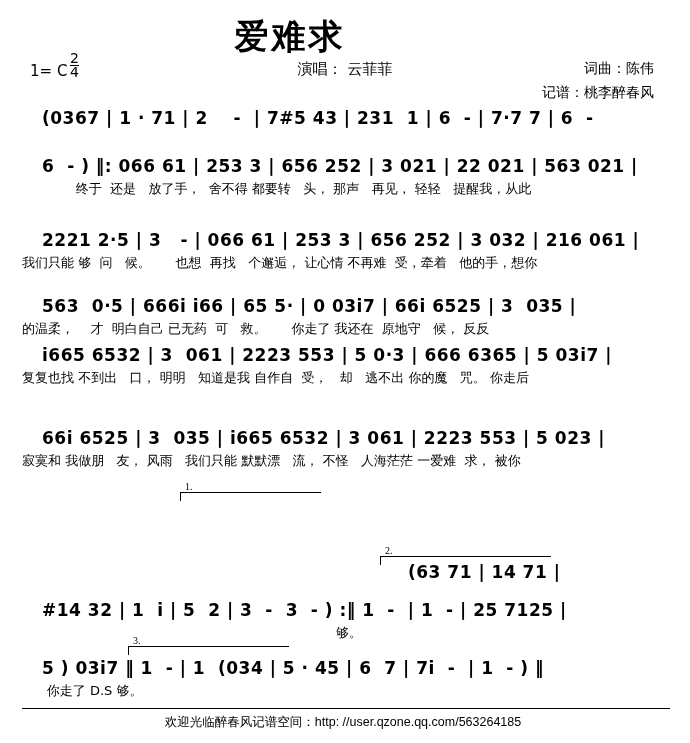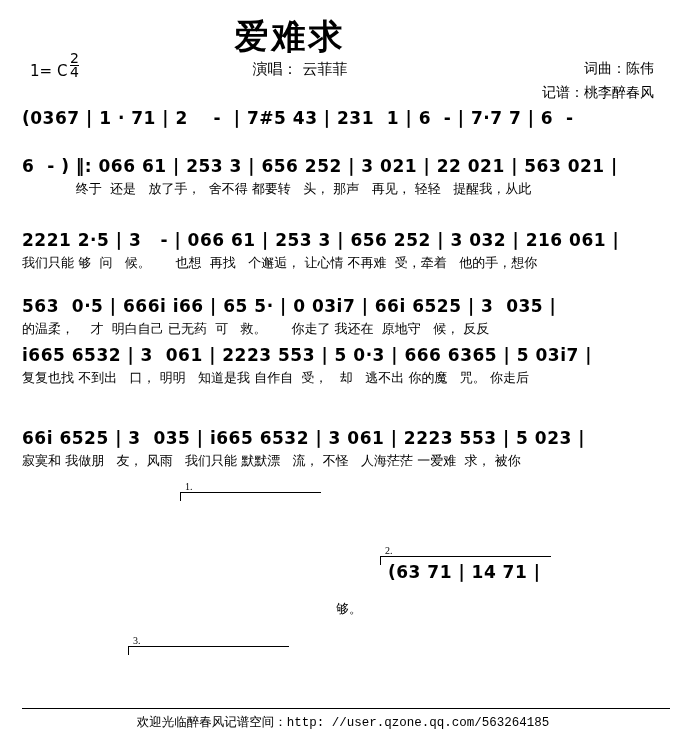--- a/index.html
+++ b/index.html
@@ -32,21 +32,21 @@
     text-align: center;
     font-size: 34px;
     font-weight: bold;
     letter-spacing: 3px;
     font-family: "DejaVu Sans", sans-serif;
   }
   .singer {
     position: absolute;
     top: 60px;
     left: 0;
-    width: 600px;
+    width: 690px;
     text-align: center;
     font-size: 15px;
     font-family: "DejaVu Sans", sans-serif;
   }
   .credits {
     position: absolute;
     right: 36px;
     font-size: 14px;
     font-family: "DejaVu Sans", sans-serif;
     white-space: nowrap;
@@ -79,20 +79,21 @@
     left: 22px;
     width: 648px;
     font-family: "DejaVu Sans", sans-serif;
   }
   .notes {
     font-size: 17px;
     letter-spacing: 0.5px;
     white-space: pre;
     font-weight: bold;
     height: 24px;
+    margin-left: 20px;
   }
   .lyrics {
     font-size: 13px;
     white-space: pre;
     height: 20px;
     font-family: "DejaVu Sans", sans-serif;
   }
 
   
   .footer-rule {
@@ -102,21 +103,21 @@
     width: 648px;
     border-top: 1px solid #000;
   }
   .footer {
     position: absolute;
     left: 0;
     top: 714px;
     width: 686px;
     text-align: center;
     font-size: 12.5px;
-    font-family: Liberation Mono, monospace;
+    font-family: Liberation Sans, sans-serif;
   }
   .bk {
     position: absolute;
     border-top: 1px solid #000;
     border-left: 1px solid #000;
     height: 8px;
   }
   .bk span {
     position: absolute;
     top: -12px;
@@ -180,24 +181,29 @@
   <div class="bk" style="left:380px; top:556px; width:170px;">
     <span>2.</span>
   </div>
 
   <div class="line" style="left:388px; top:562px; width:280px;">
     <div class="notes">(63 71 | 14 71 |</div>
     <div class="lyrics"></div>
   </div>
 
   <div class="line" style="top:600px;">
+    <div class="notes">#14 32 | 1  i | 5  2 | 3  -  3  - ) :‖ 1  -  | 1  - | 25 7125 |</div>
     <div class="lyrics">                                                                            够。</div>
   </div>
 
   <div class="bk" style="left:128px; top:646px; width:160px;">
     <span>3.</span>
   </div>
 
+  <div class="line" style="top:658px;">
+    <div class="notes">5 ) 03i7 ‖ 1  - | 1  (034 | 5 · 45 | 6  7 | 7i  -  | 1  - ) ‖</div>
+    <div class="lyrics">      你走了 D.S 够。</div>
+  </div>
 
   <div class="footer-rule"></div>
   <div class="footer">欢迎光临醉春风记谱空间：http: //user.qzone.qq.com/563264185</div>
 
 </div>
 
 </body></html>

